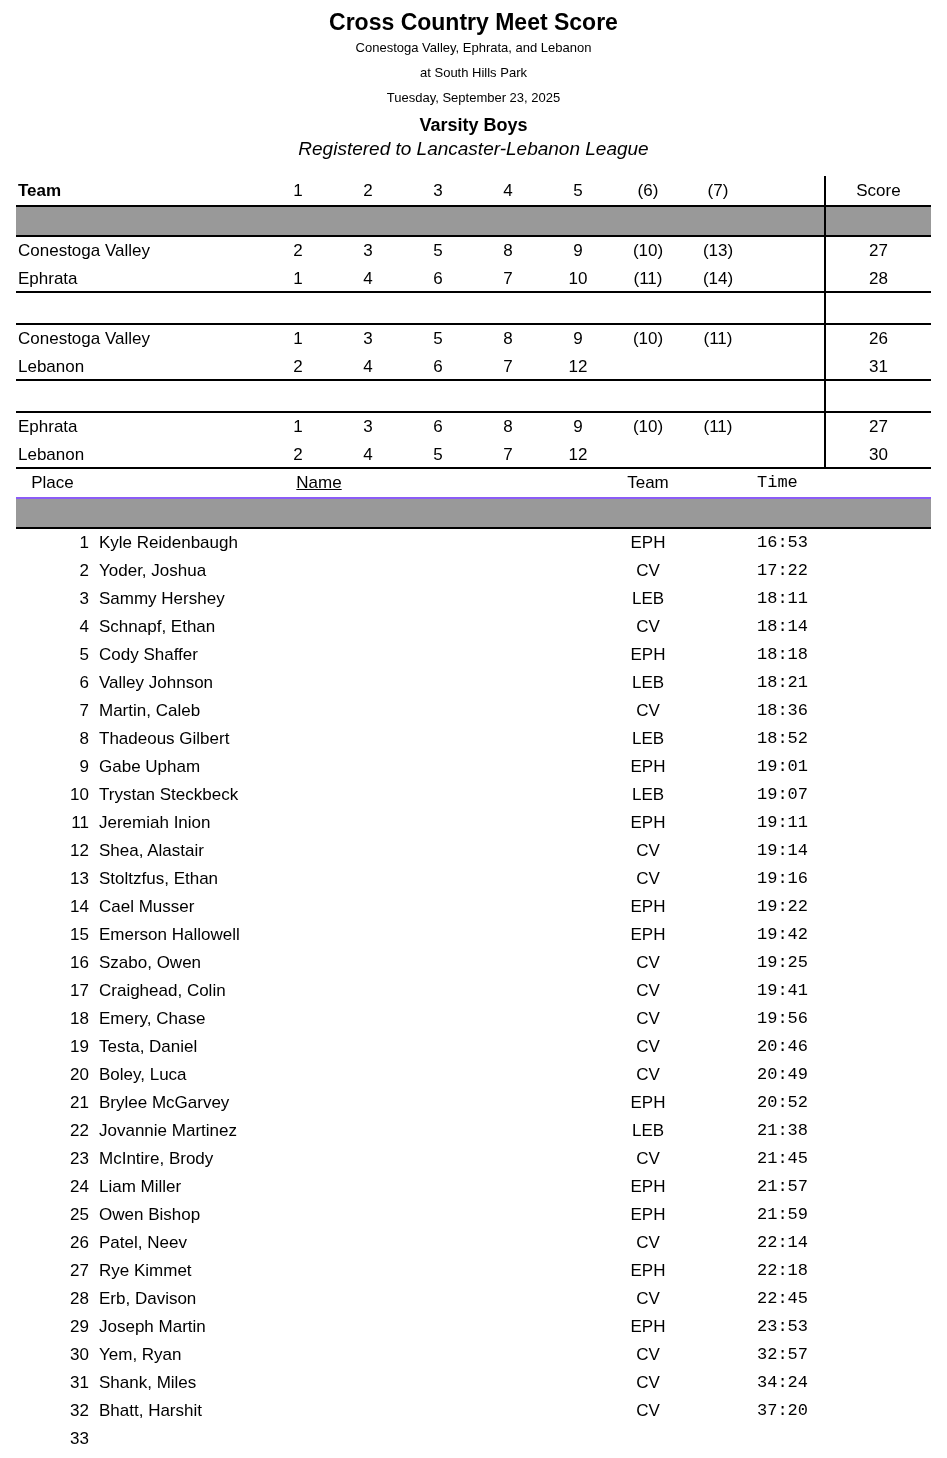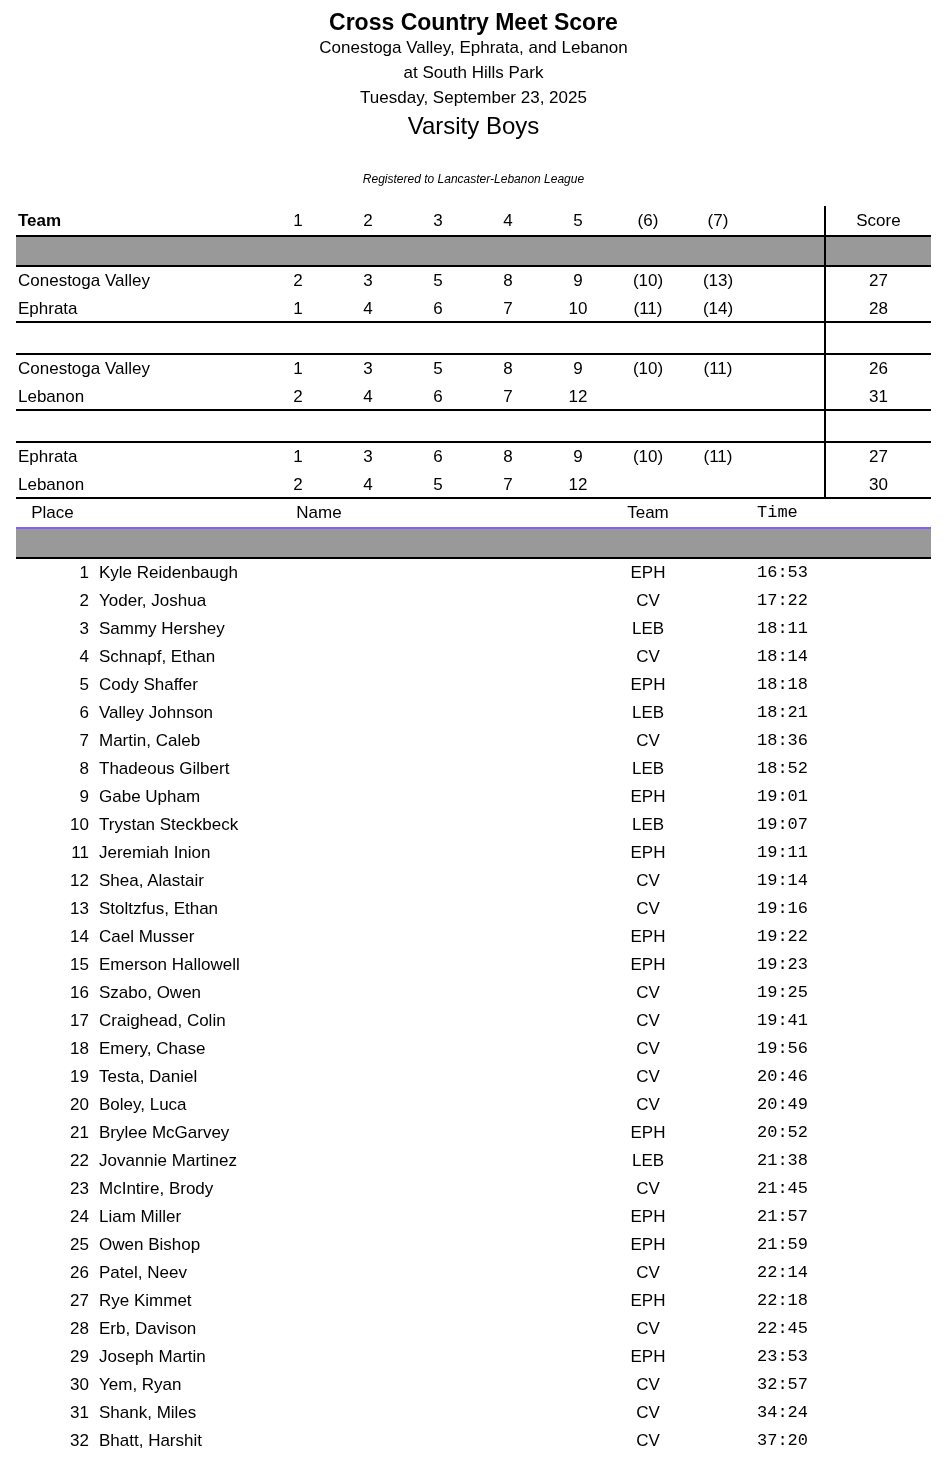--- a/index.html
+++ b/index.html
@@ -3,23 +3,23 @@
 <meta charset="utf-8">
 <style>
   * { box-sizing: border-box; margin: 0; padding: 0; }
   html, body { background: #fff; }
   body { margin: 0; font-family: "Liberation Sans", "DejaVu Sans", sans-serif; color: #000; }
   .page { width: 947px; height: 1458px; overflow: hidden; background: #fff; position: relative; }
 
   
   .hdr { text-align: center; }
   .title { font-size: 23px; font-weight: bold; line-height: 26px; padding-top: 9px; }
-  .sub { font-size: 17px; line-height: 25px; }
-  .division { font-size: 24px; font-weight: normal; line-height: 27px; margin-top: 2px; }
-  .registered { font-size: 12px; font-style: italic; line-height: 20px; margin-top: 30px; }
+  .sub { font-size: 13px; line-height: 25px; }
+  .division { font-size: 18px; font-weight: bold; line-height: 27px; margin-top: 2px; }
+  .registered { font-size: 19px; font-style: italic; line-height: 20px; }
 
   
   .tbl { margin-left: 16px; width: 915px; font-size: 17px; margin-top: 17px; }
   .tbl2 { margin-left: 16px; width: 915px; font-size: 17px; }
 
   
   .trow { display: grid; grid-template-columns: 247px 70px 70px 70px 70px 70px 70px 70px 71px 107px; }
   .trow > div { line-height: 28px; height: 28px; text-align: center; overflow: hidden; white-space: nowrap; }
   .trow .teamcell { text-align: left; padding-left: 2px; }
   .trow .scorecell { border-left: 2px solid #000; }
@@ -35,21 +35,21 @@
 
   
   .rrow { display: grid; grid-template-columns: 73px 10px 440px 218px 174px; }
   .rrow > div { line-height: 28px; height: 28px; overflow: hidden; white-space: nowrap; }
   .rrow .place { text-align: right; }
   .rrow .name { text-align: left; }
   .rrow .team { text-align: center; }
   .rrow .time { padding-right: 24px; font-family: Liberation Mono, monospace; }
   .rhead { height: 30px; border-bottom: 2px solid #8b5cf6; }
   .rhead .place { text-align: center; }
-  .rhead .name { text-align: center; }
+  .rhead .name { text-align: center; text-decoration: underline; }
   .rband { height: 30px; border-bottom: 2px solid #000; background: #999999; }
 </style>
 </head>
 <body>
 
 <div class="page">
   <div class="hdr">
     <div class="title">Cross Country Meet Score</div>
     <div class="sub">Conestoga Valley, Ephrata, and Lebanon</div>
     <div class="sub">at South Hills Park</div>
@@ -261,21 +261,21 @@
         <div></div>
         <div class="name">Cael Musser</div>
         <div class="team">EPH</div>
         <div class="time">19:22</div>
       </div>
       <div class="rrow">
         <div class="place">15</div>
         <div></div>
         <div class="name">Emerson Hallowell</div>
         <div class="team">EPH</div>
-        <div class="time">19:23</div>
+        <div class="time">19:42</div>
       </div>
       <div class="rrow">
         <div class="place">16</div>
         <div></div>
         <div class="name">Szabo, Owen</div>
         <div class="team">CV</div>
         <div class="time">19:25</div>
       </div>
       <div class="rrow">
         <div class="place">17</div>

